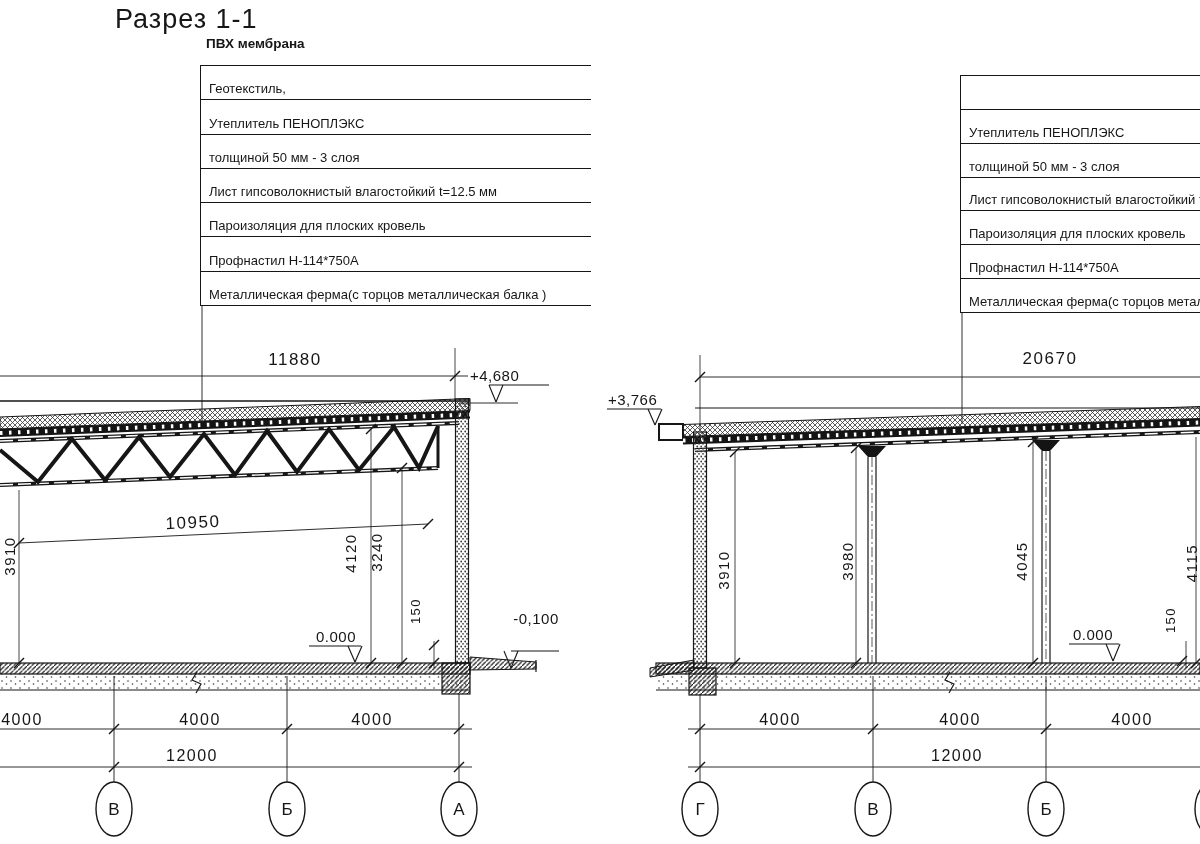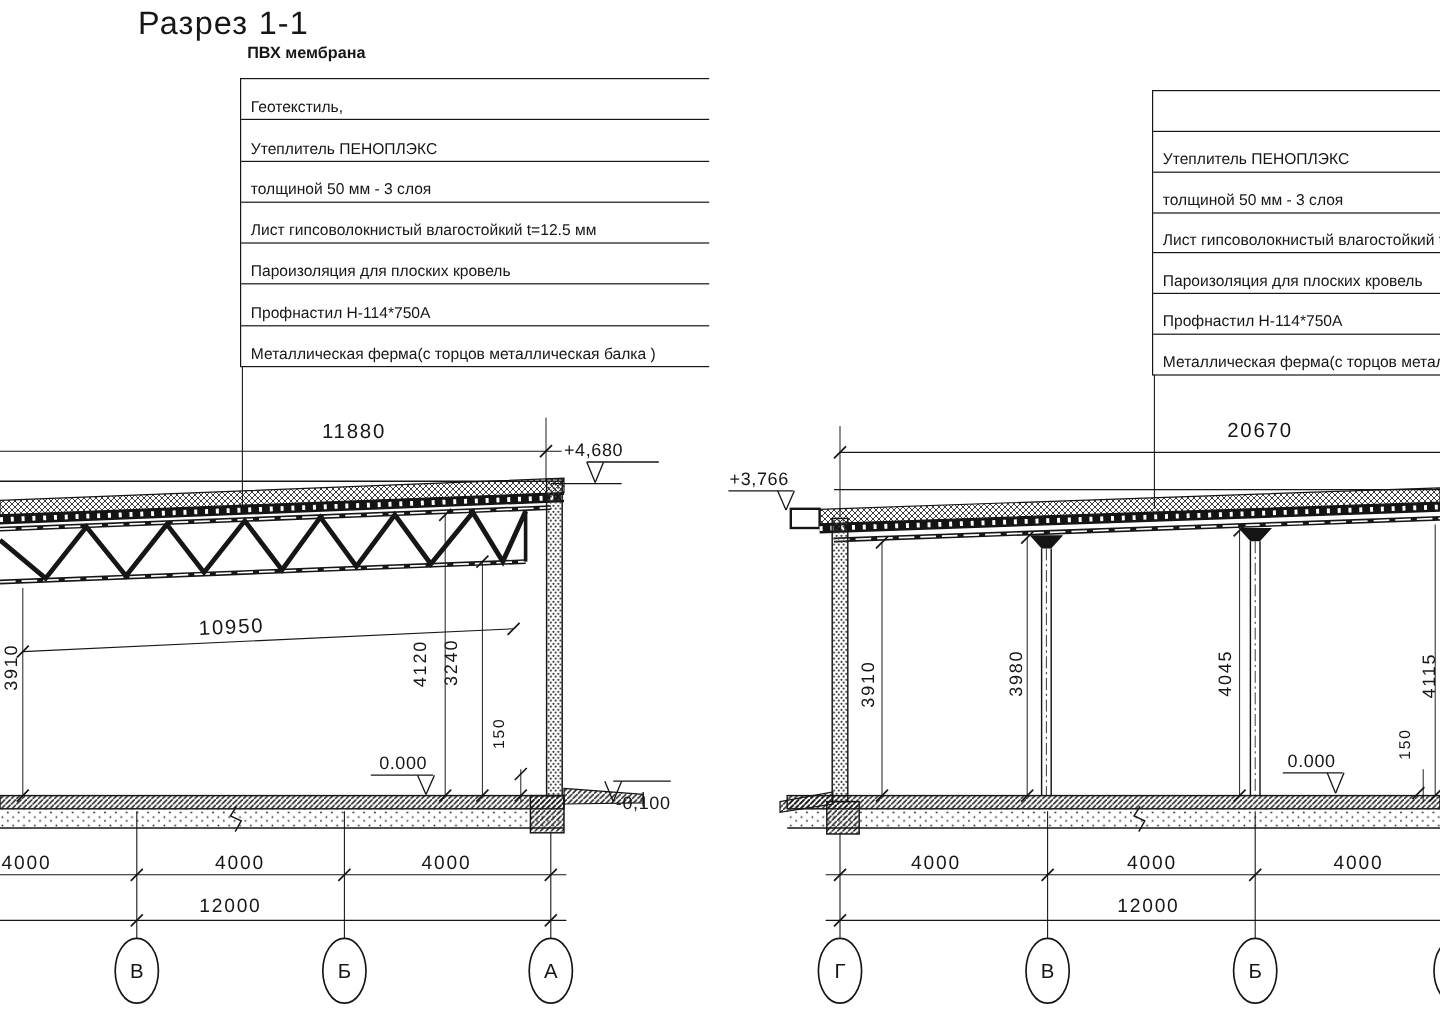--- a/index.html
+++ b/index.html
@@ -234,21 +234,21 @@
   </div>
 
   <div class="lbl dim c" style="left:265px;top:350px;width:60px;">11880</div>
   <div class="lbl elev" style="left:470px;top:367px;">+4,680</div>
   <div class="lbl dim c" style="left:163px;top:513px;width:60px;transform:rotate(-2.6deg);">10950</div>
   <div class="vlbl" style="left:-20px;top:548px;">3910</div>
   <div class="vlbl" style="left:321px;top:545px;">4120</div>
   <div class="vlbl" style="left:347px;top:544px;">3240</div>
   <div class="vlbl sm" style="left:386px;top:603px;">150</div>
   <div class="lbl elev c" style="left:312px;top:628px;width:48px;">0.000</div>
-  <div class="lbl elev c" style="left:512px;top:661px;width:48px;">-0,100</div>
+  <div class="lbl elev c" style="left:512px;top:610px;width:48px;">-0,100</div>
   <div class="lbl dim2 c" style="left:-8px;top:711px;width:60px;">4000</div>
   <div class="lbl dim2 c" style="left:170px;top:711px;width:60px;">4000</div>
   <div class="lbl dim2 c" style="left:342px;top:711px;width:60px;">4000</div>
   <div class="lbl dim2 c" style="left:162px;top:747px;width:60px;">12000</div>
   <div class="lbl axl" style="left:99px;top:800px;">В</div>
   <div class="lbl axl" style="left:272px;top:800px;">Б</div>
   <div class="lbl axl" style="left:444px;top:800px;">А</div>
 
   <div class="lbl dim c" style="left:1020px;top:349px;width:60px;">20670</div>
   <div class="lbl elev" style="left:608px;top:391px;">+3,766</div>

